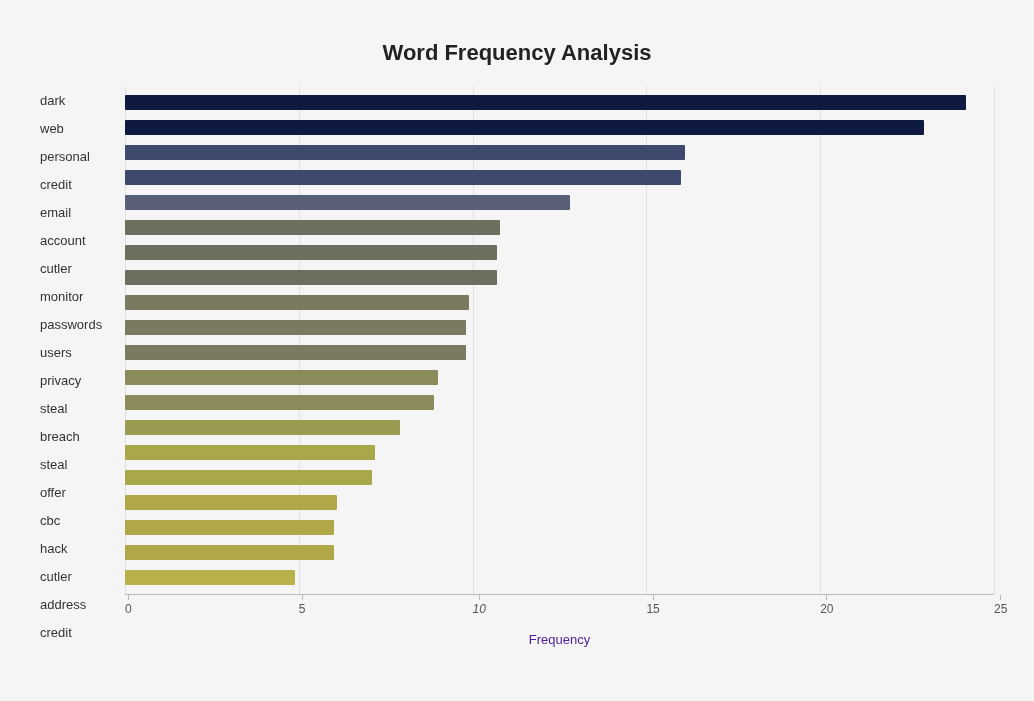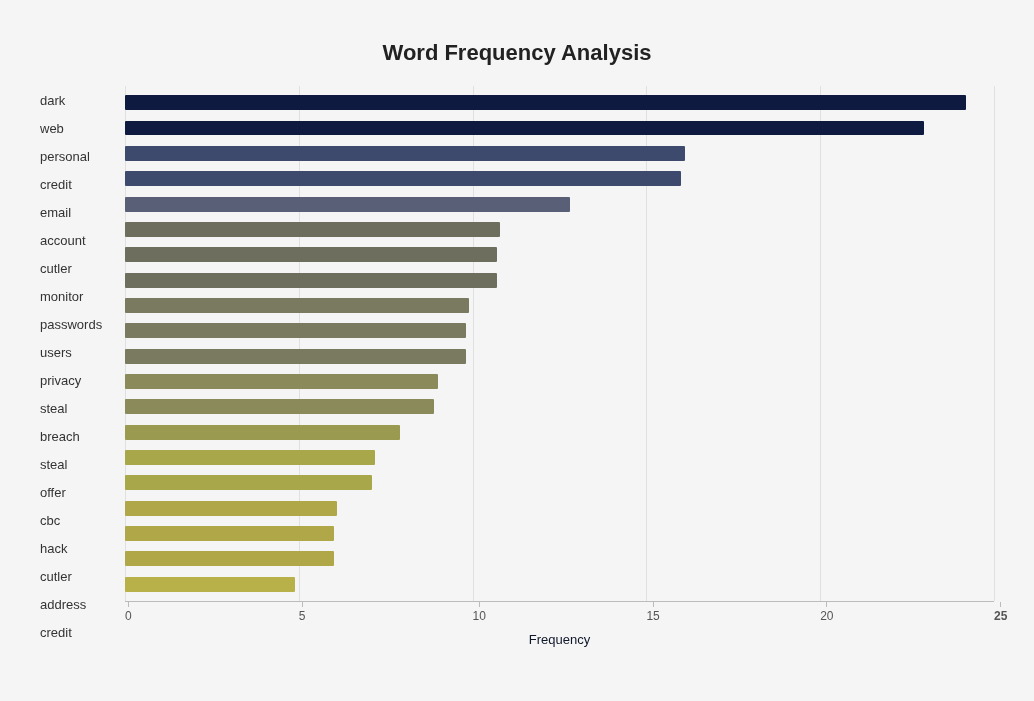--- a/index.html
+++ b/index.html
@@ -106,22 +106,22 @@
       background: #bbb;
     }
     .x-tick-label {
       font-size: 12px;
       color: #555;
       margin-top: 2px;
     }
     .x-axis-title {
       text-align: center;
       font-size: 13px;
-      color: #0f172a;
-      margin-top: 1px;
+      color: #4c1d95;
+      margin-top: 8px;
     }
   </style>
 </head>
 <body>
 
 <div class="chart-container">
   <div class="chart-title">Word Frequency Analysis</div>
   <div class="chart-area">
     <div class="y-axis" id="y-axis">
         <div class="y-label">dark</div>
@@ -220,33 +220,33 @@
       </div>
       <div class="x-axis" id="x-axis">
           <div class="x-tick" style="left: 0%;">
             <div class="x-tick-line"></div>
             <div class="x-tick-label">0</div>
           </div>
           <div class="x-tick" style="left: 20%;">
             <div class="x-tick-line"></div>
             <div class="x-tick-label">5</div>
           </div>
-          <div class="x-tick" style="left: 40%;">
+          <div class="x-tick" style="left: 40%; font-style: italic;">
             <div class="x-tick-line"></div>
             <div class="x-tick-label">10</div>
           </div>
           <div class="x-tick" style="left: 60%; justify-content: space-between;">
             <div class="x-tick-line"></div>
             <div class="x-tick-label">15</div>
           </div>
           <div class="x-tick" style="left: 80%;">
             <div class="x-tick-line"></div>
             <div class="x-tick-label">20</div>
           </div>
-          <div class="x-tick" style="left: 100%; font-weight: bold;">
+          <div class="x-tick" style="left: 100%;">
             <div class="x-tick-line"></div>
             <div class="x-tick-label">25</div>
           </div>
         </div>
       <div class="x-axis-title">Frequency</div>
     </div>
   </div>
 </div>
 
 </body></html>

